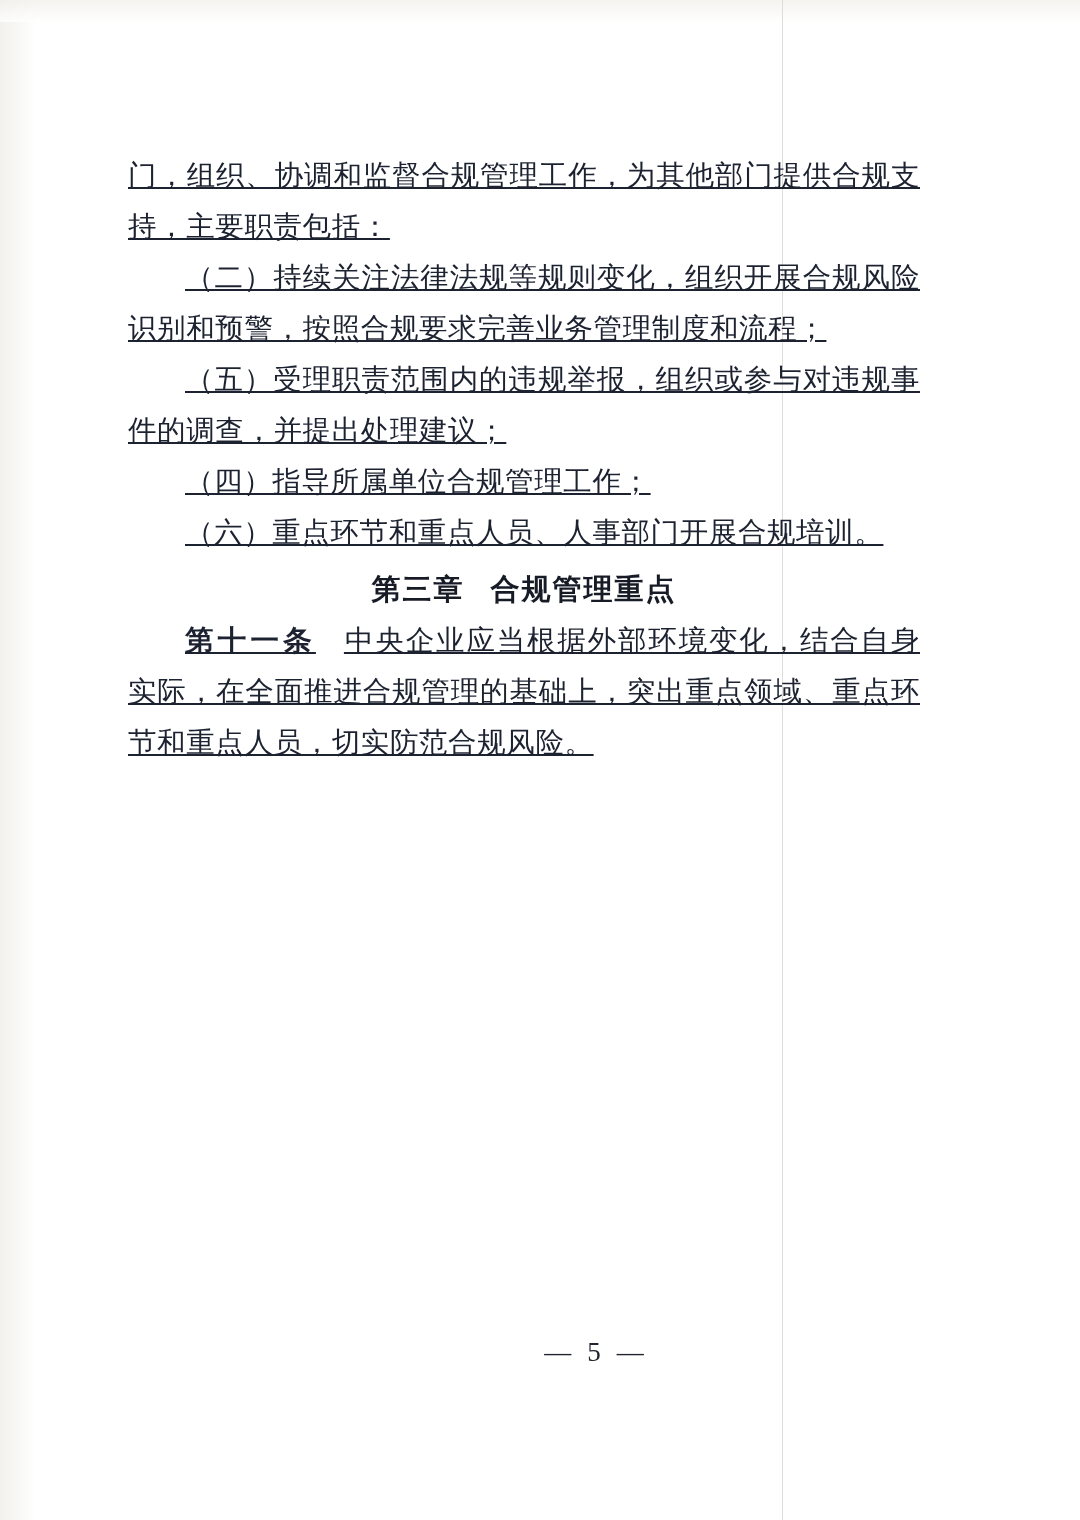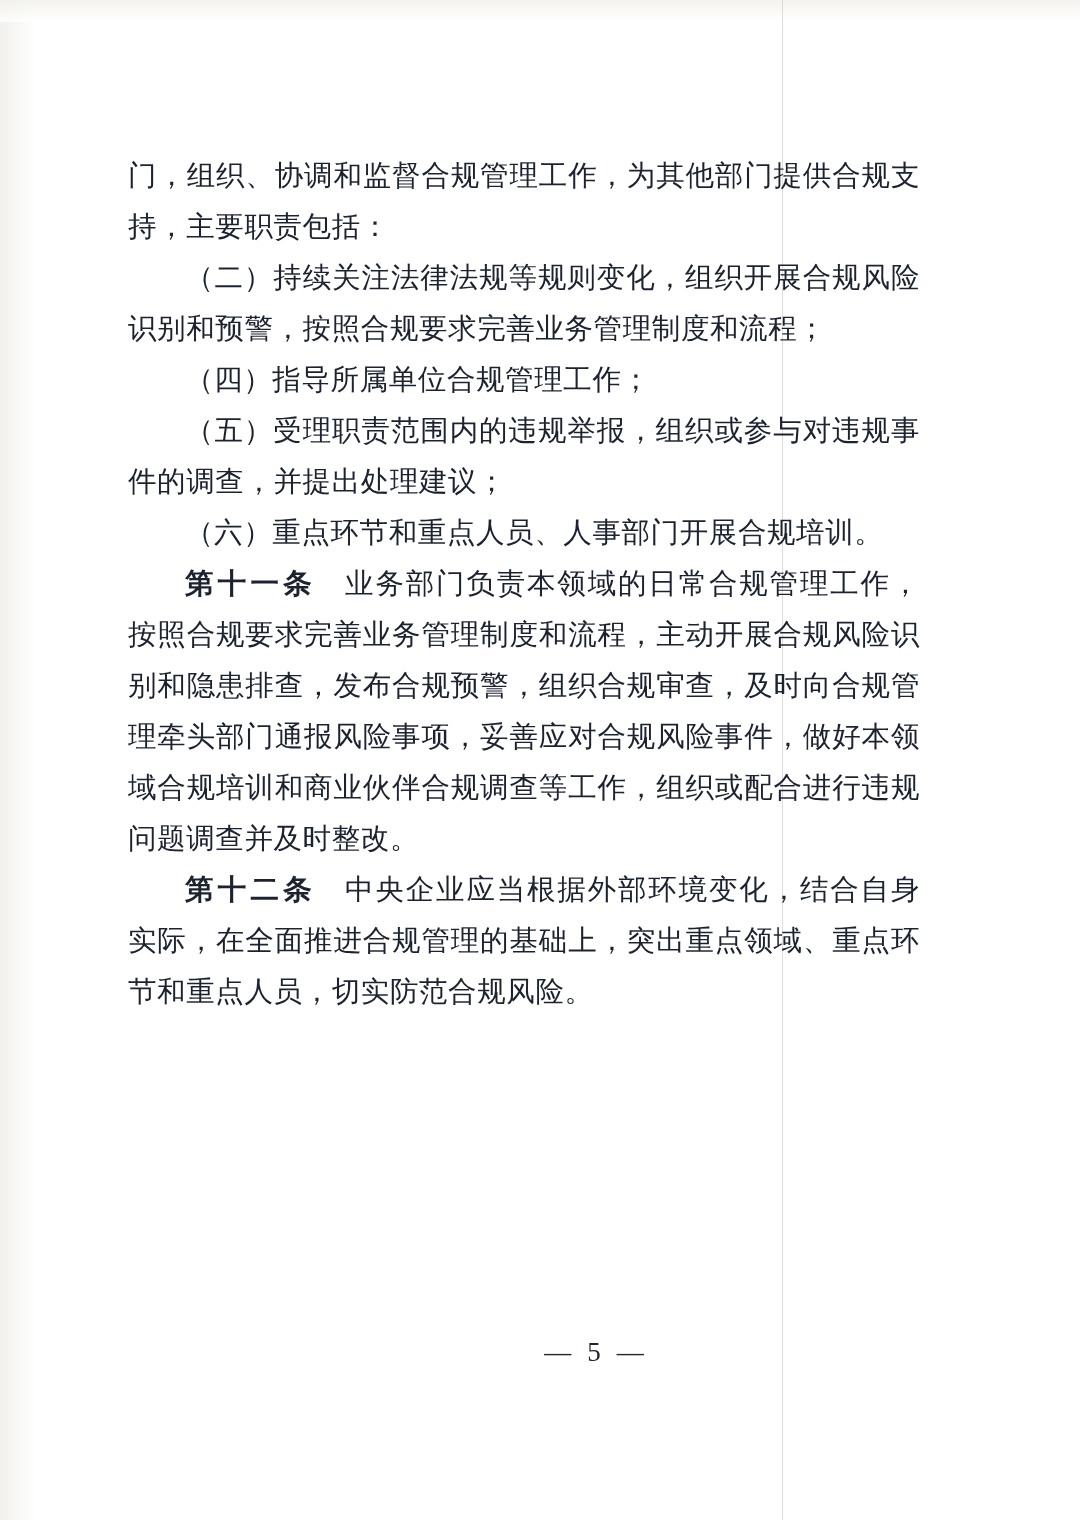--- a/index.html
+++ b/index.html
@@ -51,20 +51,21 @@
     font-size: 28.5px;
     line-height: 51px;
     letter-spacing: 0.6px;
     text-align: justify;
     text-justify: inter-ideograph;
     color: #1c2230;
   }
   p.para {
     margin: 0 0 0 0;
     text-indent: 0;
+    text-decoration: underline;
   }
   p.indent2 {
     text-indent: 57px;
   }
   .article-head {
     font-weight: bold;
     letter-spacing: 3px;
   }
   .article-gap {
     display: inline-block;
@@ -104,34 +105,34 @@
 
 <div class="page">
   <div class="doc-body">
 
     <p class="para">门，组织、协调和监督合规管理工作，为其他部门提供合规支持，主要职责包括：</p>
 
 
     <p class="para indent2">（二）持续关注法律法规等规则变化，组织开展合规风险识别和预警，按照合规要求完善业务管理制度和流程；</p>
 
 
+    <p class="para indent2">（五）受理职责范围内的违规举报，组织或参与对违规事件的调查，并提出处理建议；</p>
+
     <p class="para indent2">（四）指导所属单位合规管理工作；</p>
-
-    <p class="para indent2">（五）受理职责范围内的违规举报，组织或参与对违规事件的调查，并提出处理建议；</p>
 
     <p class="para indent2">（六）重点环节和重点人员、人事部门开展合规培训。</p>
 
-    <p class="para indent2">
-      <span class="article-head">第十一条</span><span class="article-gap"></span><span>业务部门负责本领域的日常合规管理工作，按照合规要求完善业务管理制度和流程，主动开展合规风险识别和隐患排查，发布合规预警，组织合规审查，及时向合规管理牵头部门通报风险事项，妥善应对合规风险事件，做好本领域合规培训和商业伙伴合规调查等工作，组织或配合进行违规问题调查并及时整改。</span>
+
+
+    <p class="chapter-title">
+      <span>第三章</span><span class="chapter-gap"></span><span>合规管理重点</span>
     </p>
 
-
-
     <p class="para indent2">
-      <span class="article-head">第十二条</span><span class="article-gap"></span><span>中央企业应当根据外部环境变化，结合自身实际，在全面推进合规管理的基础上，突出重点领域、重点环节和重点人员，切实防范合规风险。</span>
+      <span class="article-head">第十一条</span><span class="article-gap"></span><span>中央企业应当根据外部环境变化，结合自身实际，在全面推进合规管理的基础上，突出重点领域、重点环节和重点人员，切实防范合规风险。</span>
     </p>
 
   </div>
 </div>
 
 <div class="page-number">
   <span class="pn-dash">—</span><span>5</span><span class="pn-dash">—</span>
 </div>
 
 </body></html>

